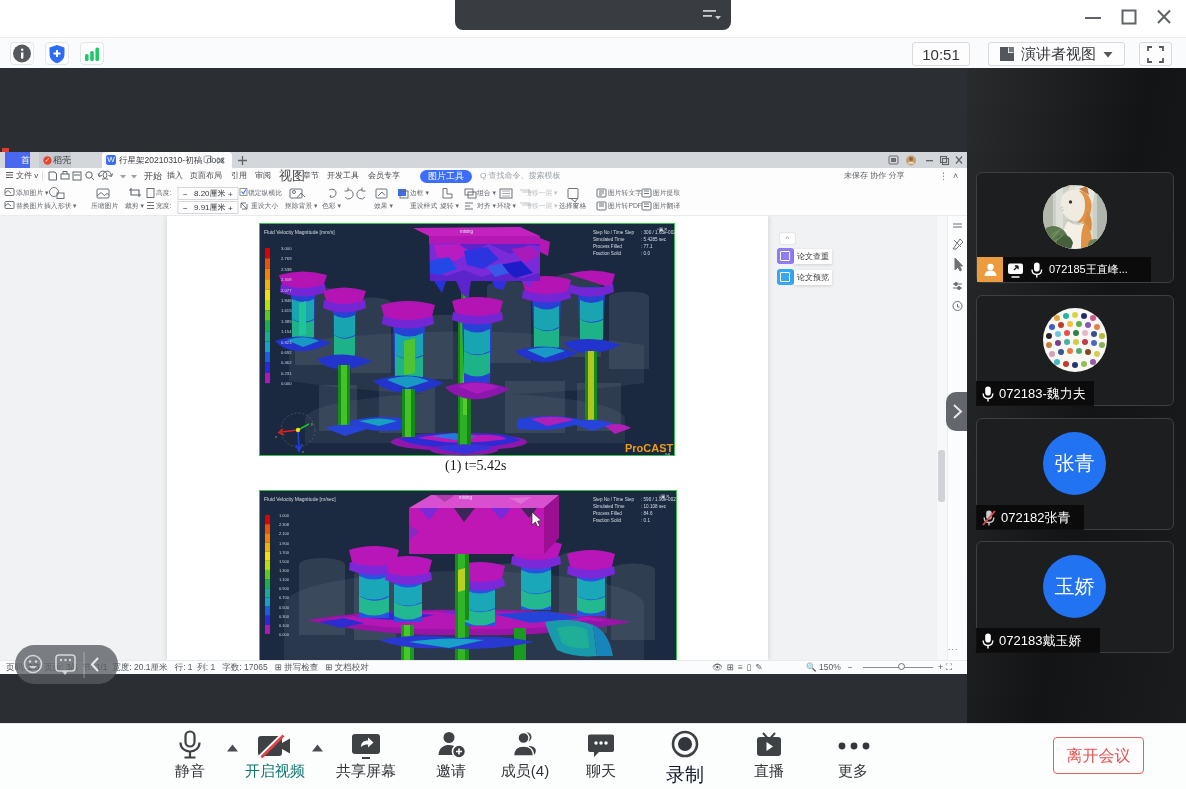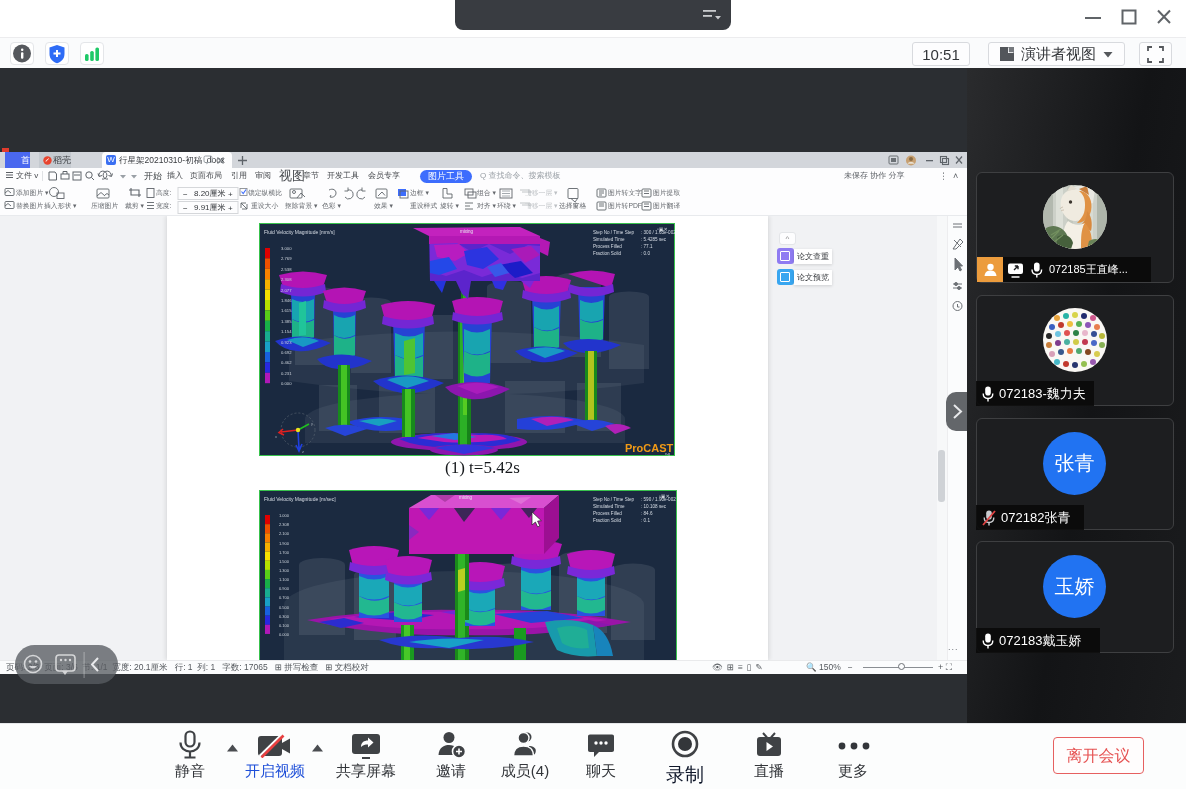--- a/index.html
+++ b/index.html
@@ -405,21 +405,21 @@
           <path d="M39 207 L40 226 M37 222 L40 228 L43 221" stroke="#2040e0" stroke-width="1.6" fill="none"></path>
           <circle cx="39" cy="207" r="2.2" fill="#e8e020"></circle>
           <text x="52" y="202" fill="#9aa4ae" font-size="4">y</text>
           <text x="16" y="215" fill="#9aa4ae" font-size="4">x</text>
           <text x="43" y="230" fill="#9aa4ae" font-size="4">z</text>
         </g>
         <text x="366" y="229" fill="#f19a16" font-size="11" font-weight="bold" font-family="Liberation Sans">ProCAST</text>
         <text x="406" y="232" fill="#c8ced6" font-size="3.5">e-g</text>
       </svg>
       </div>
-      <div class="abs" style="left:445px;top:242px;font-family:'Liberation Serif',serif;font-size:17px;color:#16191c;">(1) t=5.42s</div>
+      <div class="abs" style="left:445px;top:242px;font-family:'Liberation Serif',serif;font-size:14px;color:#16191c;">(1) t=5.42s</div>
 
       <div class="abs" id="sim2" style="left:259px;top:274px;width:418px;height:170px;">
       <svg width="418" height="170" viewBox="0 0 418 170">
         <rect x="0" y="0" width="418" height="172" fill="#1b2a40" stroke="#38c24d" stroke-width="2"></rect>
 
         <g fill="#76828f" opacity="0.16">
           <ellipse cx="205" cy="115" rx="180" ry="34"></ellipse>
           <rect x="25" y="115" width="360" height="55"></rect>
         </g>
         <g fill="#8a95a2" opacity="0.19">
@@ -745,21 +745,21 @@
   <svg class="abs" style="left:226px;top:743px;" width="13" height="10" viewBox="0 0 13 10">
       <path d="M6.5 1.5 L12 8.5 L1 8.5 Z" fill="#4a4d51"></path>
     </svg>
 
   <svg class="abs" style="left:257px;top:734px;" width="36" height="24" viewBox="0 0 36 24">
     <rect x="1" y="2" width="24" height="20" rx="3" fill="#3f4245"></rect>
     <path d="M25 9 L33 4.5 L33 19.5 L25 15 Z" fill="#3f4245"></path>
     <path d="M2.5 22 L24 1" stroke="#fcfdfd" stroke-width="2.2"></path>
     <path d="M4.5 23.5 L26.5 1.5" stroke="#e84040" stroke-width="2.6"></path>
   </svg>
-  <div class="abs" style="left:245px;top:762px;width:60px;height:18px;text-align:center;font-size:15px;color:#1d4ed8;">开启视频</div>
+  <div class="abs" style="left:245px;top:762px;width:60px;height:18px;text-align:center;font-size:15px;color:#0f766e;">开启视频</div>
   <svg class="abs" style="left:311px;top:743px;" width="13" height="10" viewBox="0 0 13 10">
       <path d="M6.5 1.5 L12 8.5 L1 8.5 Z" fill="#4a4d51"></path>
     </svg>
 
   <svg class="abs" style="left:351px;top:733px;" width="30" height="26" viewBox="0 0 30 26">
     <rect x="1" y="1" width="28" height="20" rx="3" fill="#3f4245"></rect>
     <path d="M10 14 C10 9.5 13 7.5 17 7.5 L17 4.5 L22.5 9.5 L17 14.5 L17 11.5 C14 11.5 12 12 10 14 Z" fill="#fff"></path>
     <path d="M11 25 L19 25" stroke="#3f4245" stroke-width="2"></path>
   </svg>
   <div class="abs" style="left:336px;top:762px;width:60px;height:18px;text-align:center;font-size:15px;color:#33363a;">共享屏幕</div>

